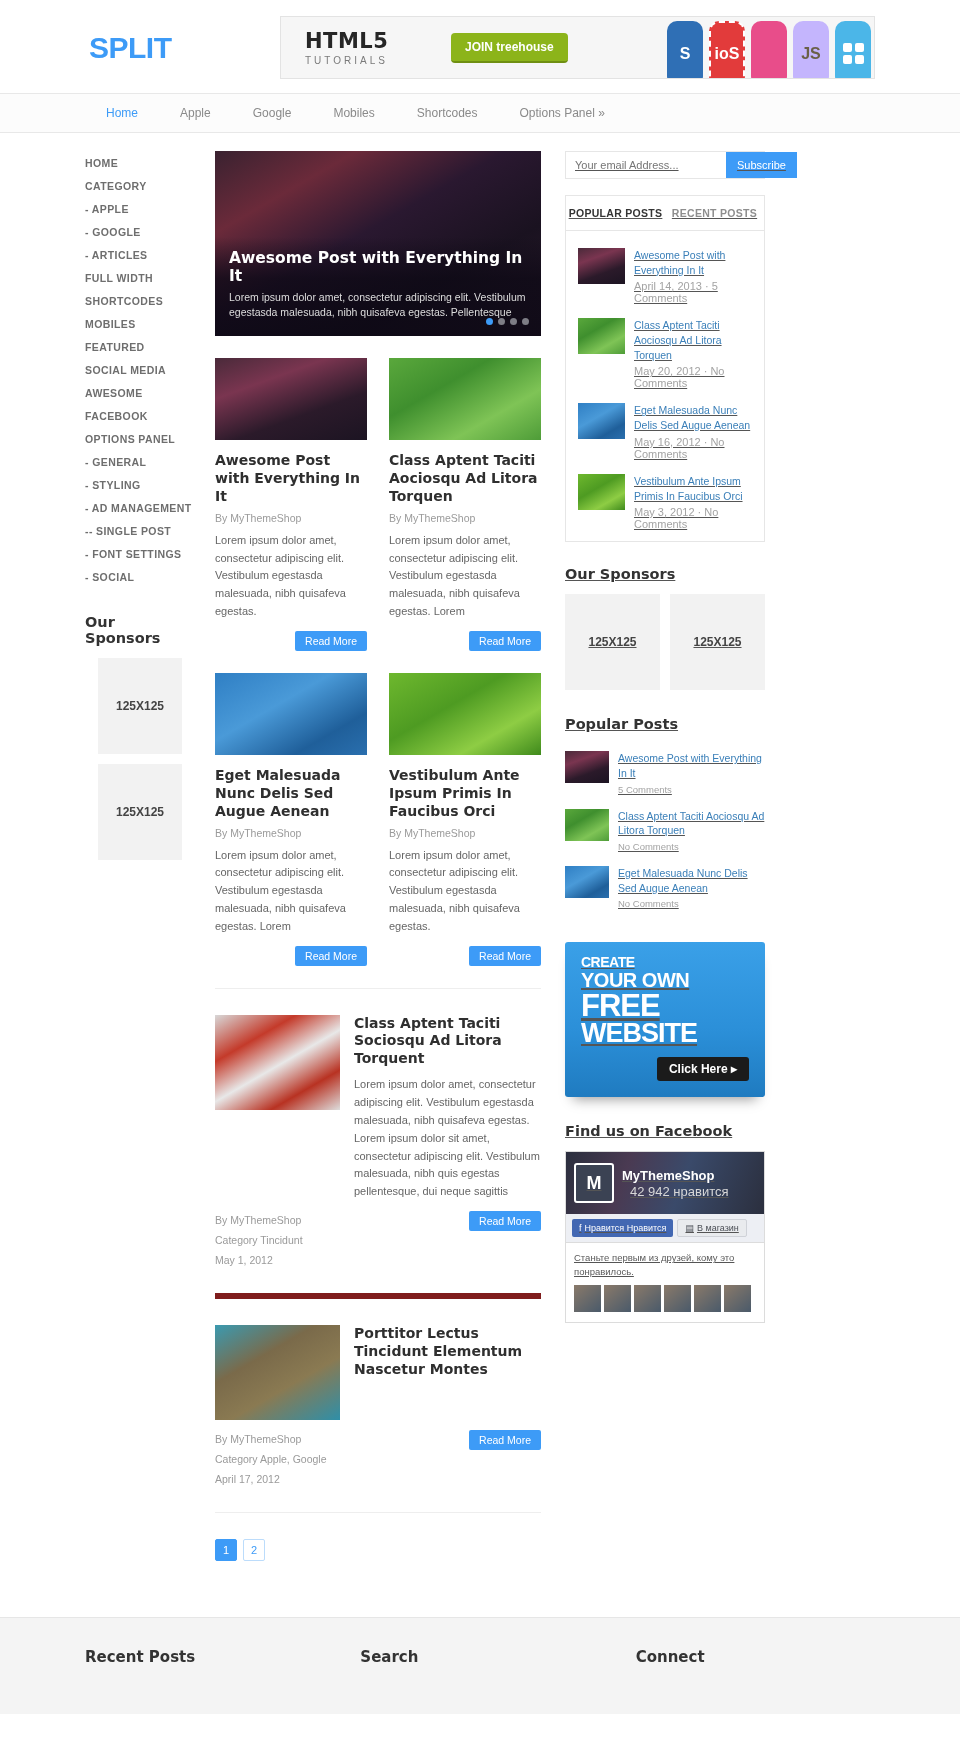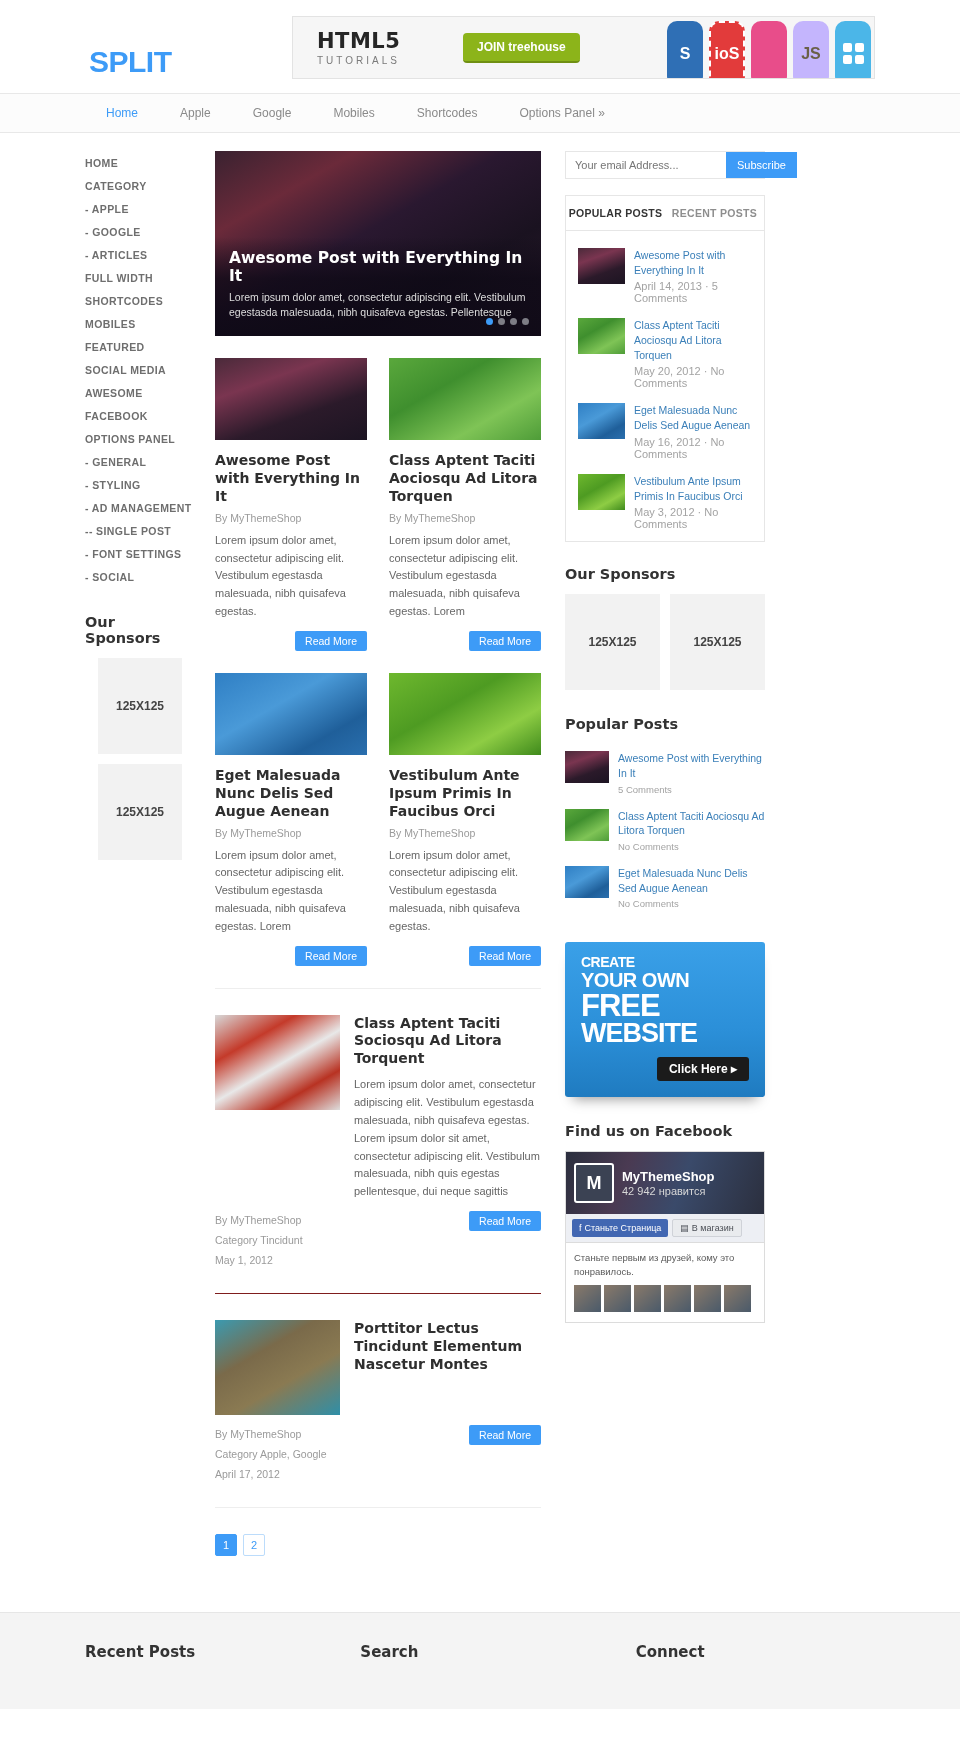--- a/index.html
+++ b/index.html
@@ -8,21 +8,21 @@
     background: #ffffff;
     font-family: "Liberation Sans", sans-serif;
     font-size: 13px;
     color: #555;
     -webkit-font-smoothing: antialiased;
   }
   .wrap { width: 790px; margin: 0 auto; }
 
   
   .header { padding: 16px 0 14px; }
-  .header-inner { display: flex; align-items: flex-end; gap: 12px; }
+  .header-inner { display: flex; align-items: center; }
   .logo {
     font-size: 30px; font-weight: bold; letter-spacing: -0.5px;
     color: #3d9bf7; width: 195px; padding-left: 4px;
   }
   .banner {
     flex: 1; height: 63px; border: 1px solid #e3e3e3; background: #f6f6f6;
     display: flex; align-items: center; overflow: hidden; position: relative;
   }
   .banner-left { padding-left: 24px; width: 170px; }
   .b-h5 {
@@ -56,21 +56,21 @@
   .nav li a {
     display: block; padding: 12px 21px; font-size: 12px; color: #8a8a8a;
     text-decoration: none;
   }
   .nav li.active a { color: #3d9bf7; }
 
   
   .main { display: flex; padding-top: 18px; }
   .left-col { width: 118px; padding-right: 8px; }
   .center-col { width: 350px; padding: 0 12px; }
-  .right-col { width: 212px; padding-left: 12px; }
+  .right-col { width: 212px; padding-left: 12px; text-decoration: underline; }
 
   
   .lmenu { list-style: none; }
   .lmenu li a {
     display: block; font-size: 10.5px; font-weight: bold; letter-spacing: 0.4px;
     color: #6e6e6e; text-decoration: none; padding: 5.5px 0; text-transform: uppercase;
   }
   .lmenu li.lvl1 a { padding-left: 0; }
   .lmenu li.lvl2 a { padding-left: 0; }
   .wtitle {
@@ -110,21 +110,21 @@
   .pmeta { font-size: 10.5px; color: #9a9a9a; margin-bottom: 8px; }
   .pexc { font-size: 11px; line-height: 1.62; color: #666; }
   .rm {
     display: inline-block; background: #3d9bf7; color: #fff; font-size: 10.5px;
     padding: 4px 10px; border-radius: 2px; float: right; margin-top: 10px;
     text-decoration: none;
   }
   .clr { clear: both; }
 
   
-  .lpost { display: flex; gap: 14px; padding-top: 26px; margin-top: 22px; border-top: 1px solid #7f1d1d; }
+  .lpost { display: flex; gap: 14px; padding-top: 26px; margin-top: 22px; border-top: 6px solid #7f1d1d; }
   .lpost.first { border-top: 1px solid #eee; }
   .lthumb { width: 125px; height: 95px; flex: none; }
   .lbody { flex: 1; }
   .lbody h3 {
     font-size: 14px; font-weight: bold; color: #2f2f2f; line-height: 1.28;
     margin-bottom: 8px; font-family: "DejaVu Sans", sans-serif;
   }
   .lbody p { font-size: 11px; line-height: 1.62; color: #666; }
   .lmeta { font-size: 10.5px; color: #9a9a9a; line-height: 1.9; margin-top: 10px; }
   .lfoot { display: flex; }
@@ -187,21 +187,21 @@
 
   
   .fbbox { border: 1px solid #dcdcdc; }
   .fbhead { height: 62px; background: #2b2f3e; position: relative; overflow: hidden; display: flex; align-items: center; padding: 0 8px; }
   .fblogo {
     width: 40px; height: 40px; border: 2px solid #fff; border-radius: 3px;
     display: flex; align-items: center; justify-content: center; flex: none;
     background: #3b4253; color: #fff; font-size: 18px; font-weight: bold;
   }
   .fbname { color: #fff; font-size: 13px; font-weight: bold; margin-left: 8px; }
-  .fbcount { color: #d7d7d7; font-size: 11px; margin-left: 8px; margin-top: 1px; }
+  .fbcount { color: #d7d7d7; font-size: 13px; margin-left: 16px; margin-top: 1px; }
   .fbbar { display: flex; gap: 4px; background: #edeff4; padding: 5px 6px; border-bottom: 1px solid #dcdcdc; }
   .fbbtn {
     background: #4267b2; color: #fff; font-size: 9px; padding: 3px 7px; border-radius: 2px;
     display: flex; align-items: center; gap: 3px;
   }
   .fbbtn.g { background: #e9ebee; color: #4b4f56; border: 1px solid #cfd2d8; }
   .fbbody { padding: 8px 8px 10px; }
   .fbtxt { font-size: 9.5px; color: #5a5a5a; line-height: 1.4; margin-bottom: 7px; }
   .fbfaces { display: flex; gap: 3px; }
   .fbfaces span { width: 27px; height: 27px; display: block; }
@@ -543,21 +543,21 @@
       <div class="fbhead ph-fbcover">
         <div class="fblogo">M</div>
         <div>
           <div class="fbname">MyThemeShop</div>
           <div class="fbcount">42 942 нравится</div>
         </div>
       </div>
       <div class="fbbar">
         <div class="fbbtn">
           <span>f</span>
-          <span>Станьте Страница</span>
+          <span>Нравится Нравится</span>
         </div>
         <div class="fbbtn g">
           <span>▤</span>
           <span>В магазин</span>
         </div>
       </div>
       <div class="fbbody">
         <div class="fbtxt">Станьте первым из друзей, кому это понравилось.</div>
         <div class="fbfaces">
           <span class="ph-face"></span>

